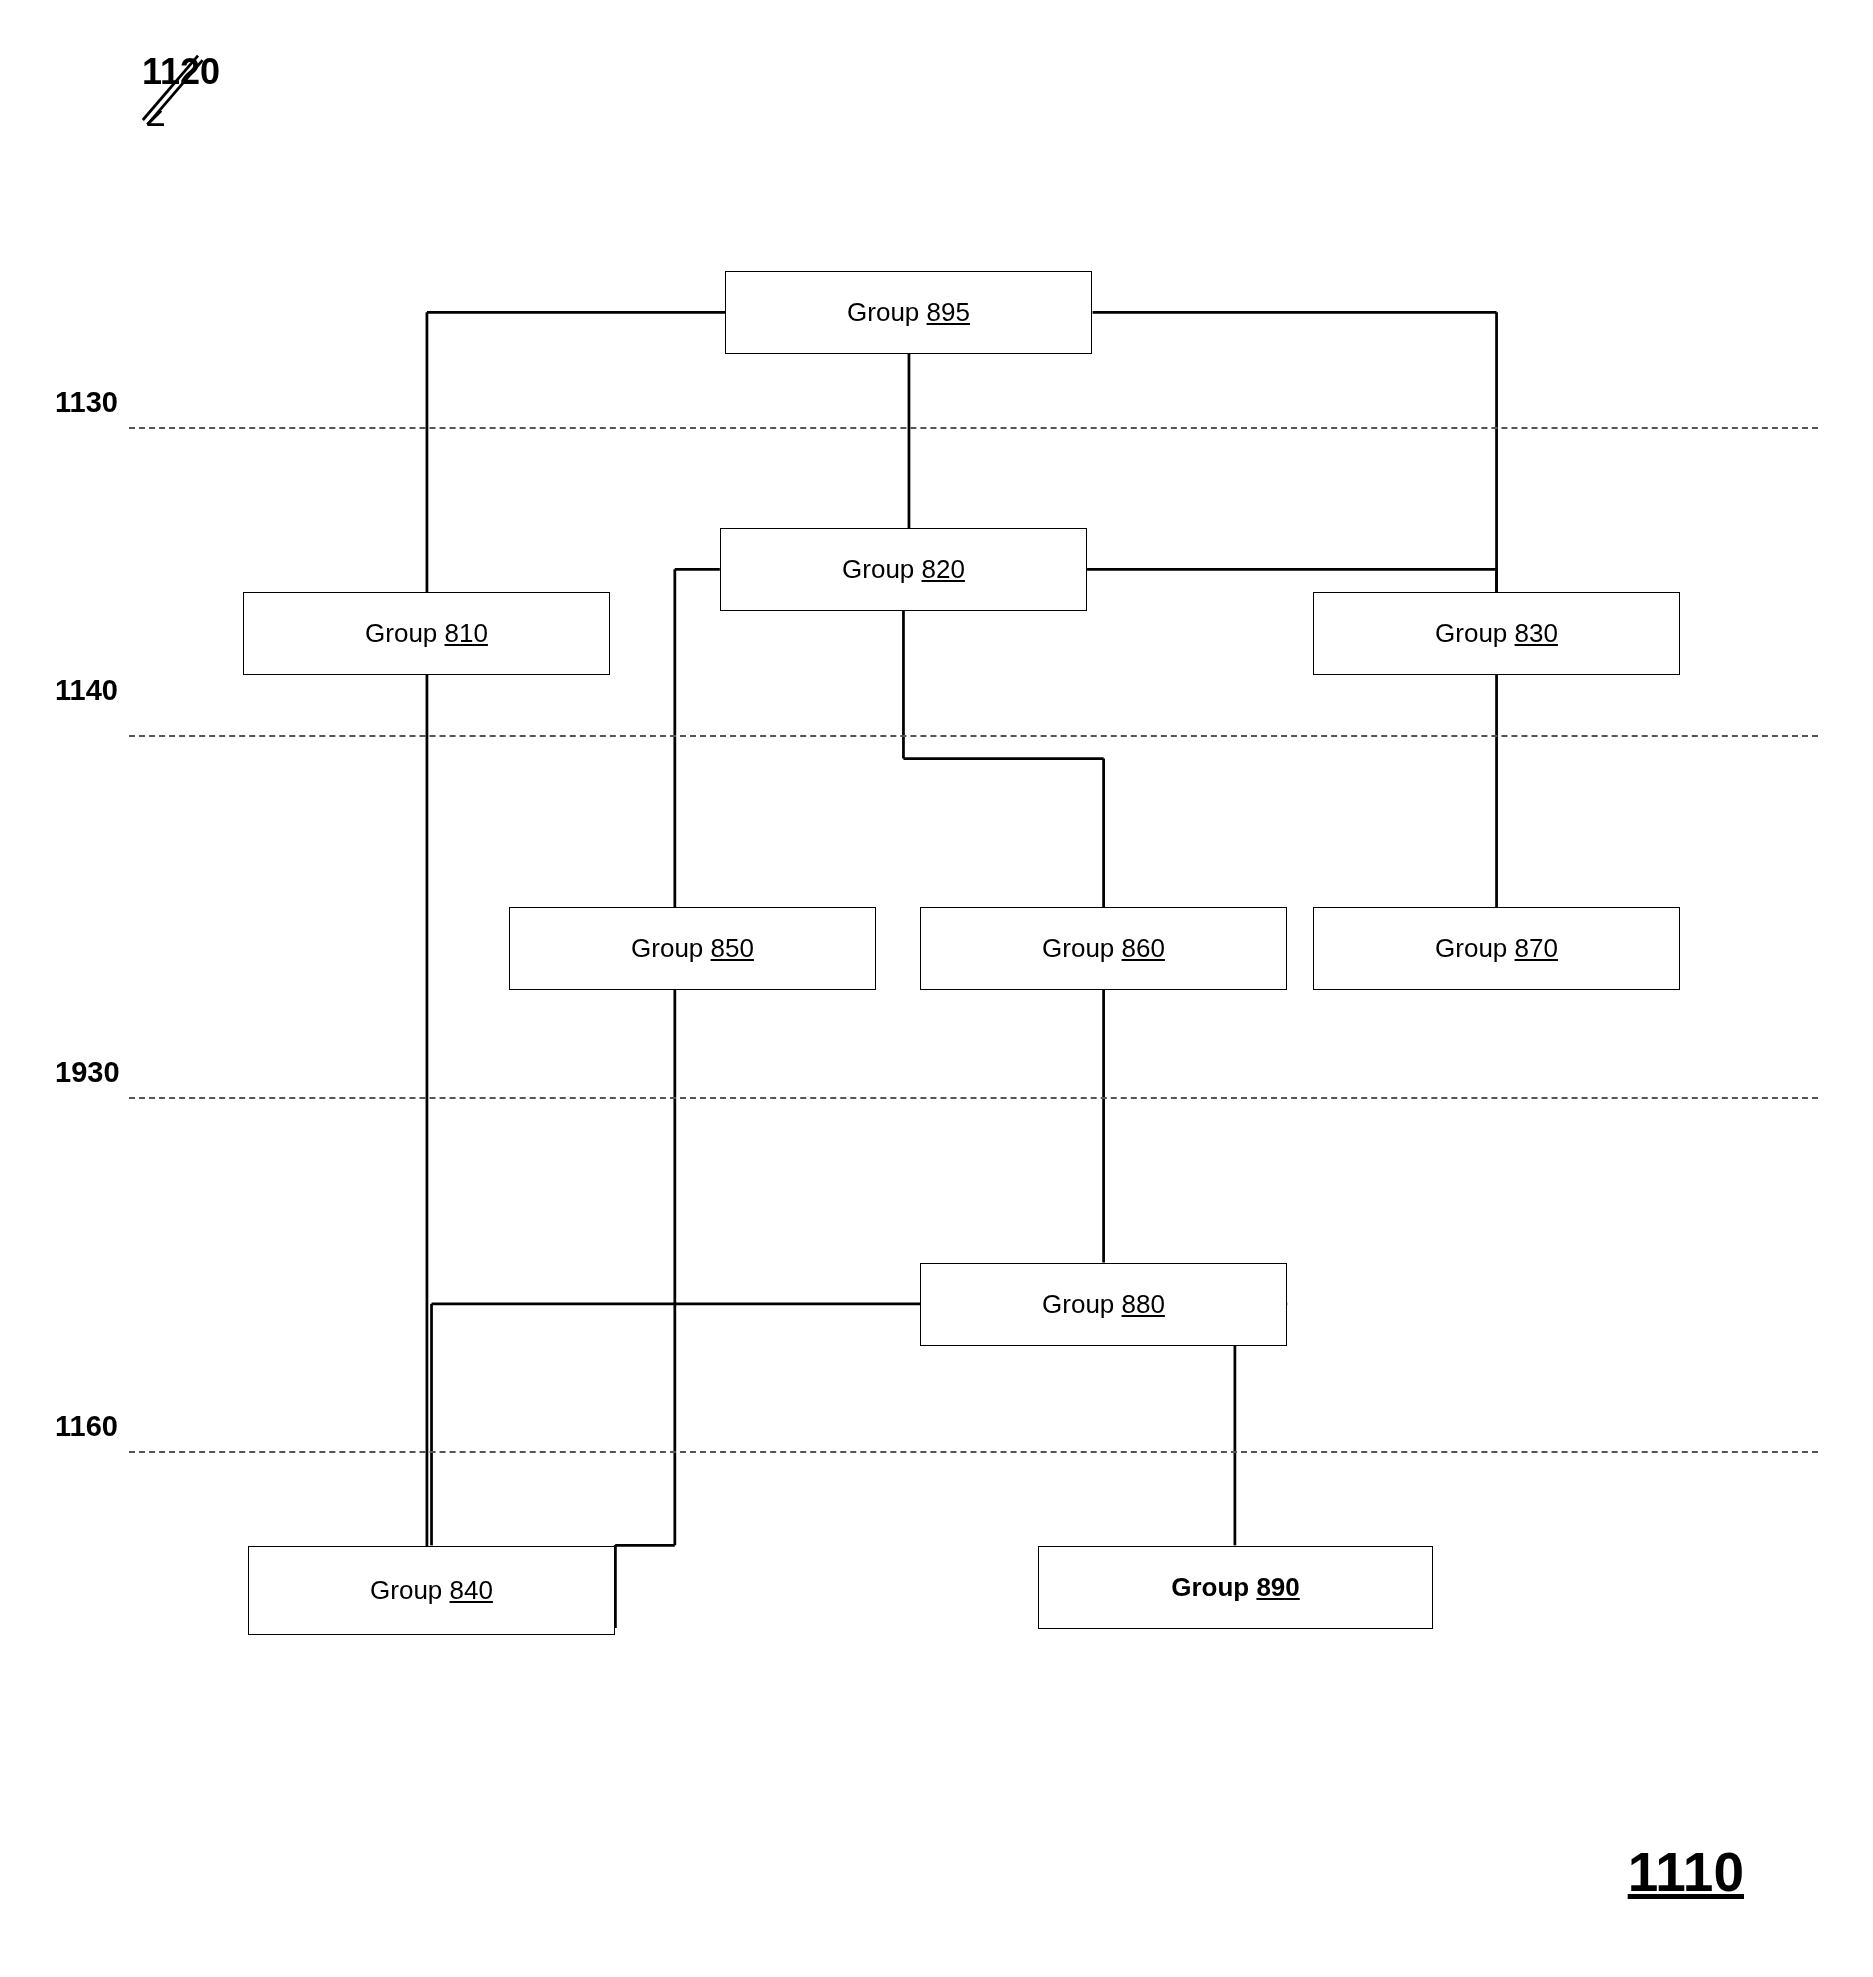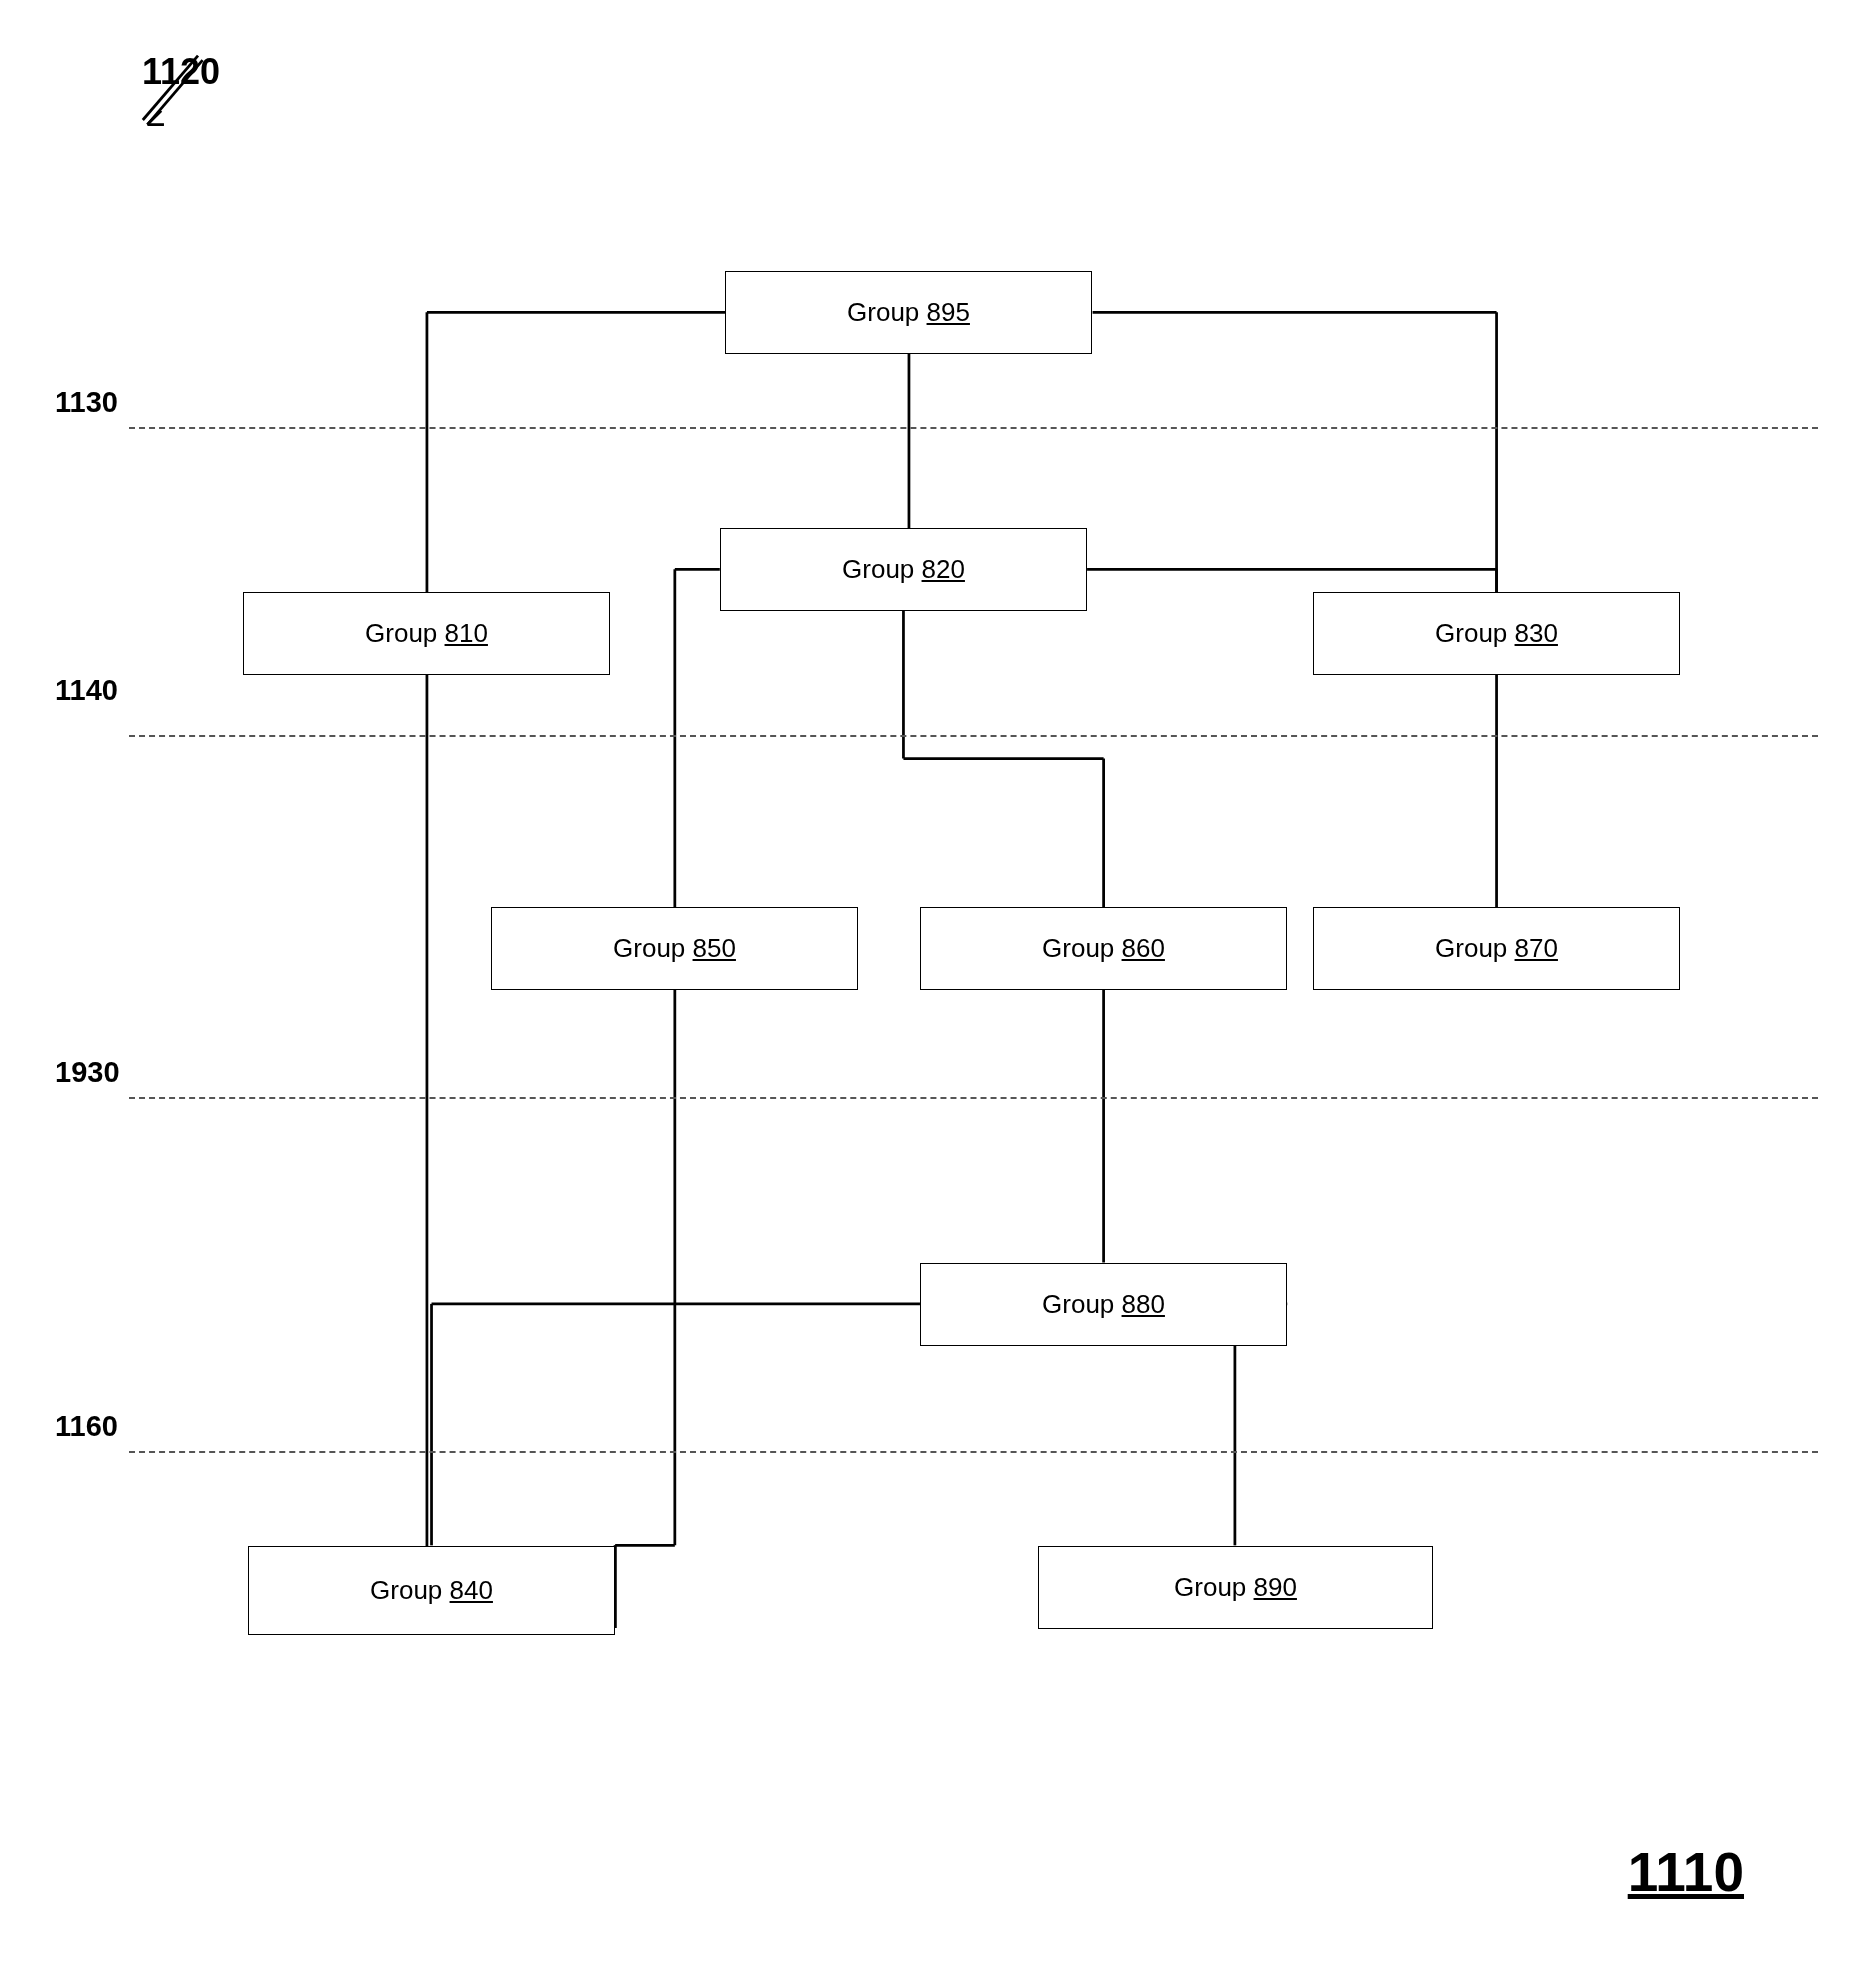--- a/index.html
+++ b/index.html
@@ -172,41 +172,41 @@
   </div>
 
   <div class="group-box" style="top: 592px; left: 243px; width: 367px; height: 83px;">
     <span>Group <span class="underline">810</span></span>
   </div>
 
   <div class="group-box" style="top: 592px; left: 1313px; width: 367px; height: 83px;">
     <span>Group <span class="underline">830</span></span>
   </div>
 
-  <div class="group-box" style="top: 907px; left: 491px; width: 367px; height: 83px; align-items: center;">
+  <div class="group-box" style="top: 907px; left: 509px; width: 367px; height: 83px; align-items: center;">
     <span>Group <span class="underline">850</span></span>
   </div>
 
   <div class="group-box" style="top: 907px; left: 920px; width: 367px; height: 83px;">
     <span>Group <span class="underline">860</span></span>
   </div>
 
   <div class="group-box" style="top: 907px; left: 1313px; width: 367px; height: 83px;">
     <span>Group <span class="underline">870</span></span>
   </div>
 
   <div class="group-box" style="top: 1263px; left: 920px; width: 367px; height: 83px;">
     <span>Group <span class="underline">880</span></span>
   </div>
 
   <div class="group-box" style="top: 1546px; left: 248px; width: 367px; height: 89px;">
     <span>Group <span class="underline">840</span></span>
   </div>
 
-  <div class="group-box" style="top: 1546px; left: 1038px; width: 395px; height: 83px;">
+  <div class="group-box" style="top: 1546px; left: 1038px; width: 395px; height: 83px; font-weight: bold;">
     <span>Group <span class="underline">890</span></span>
   </div>
 
   <div class="figure-label">
     <span>1110</span>
   </div>
 
 </div>
 
 

